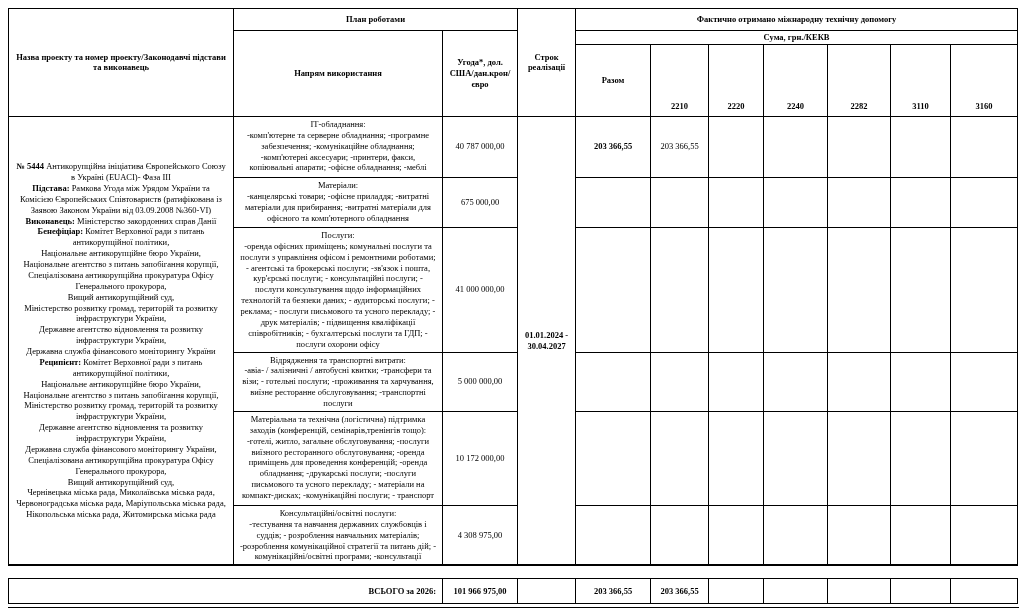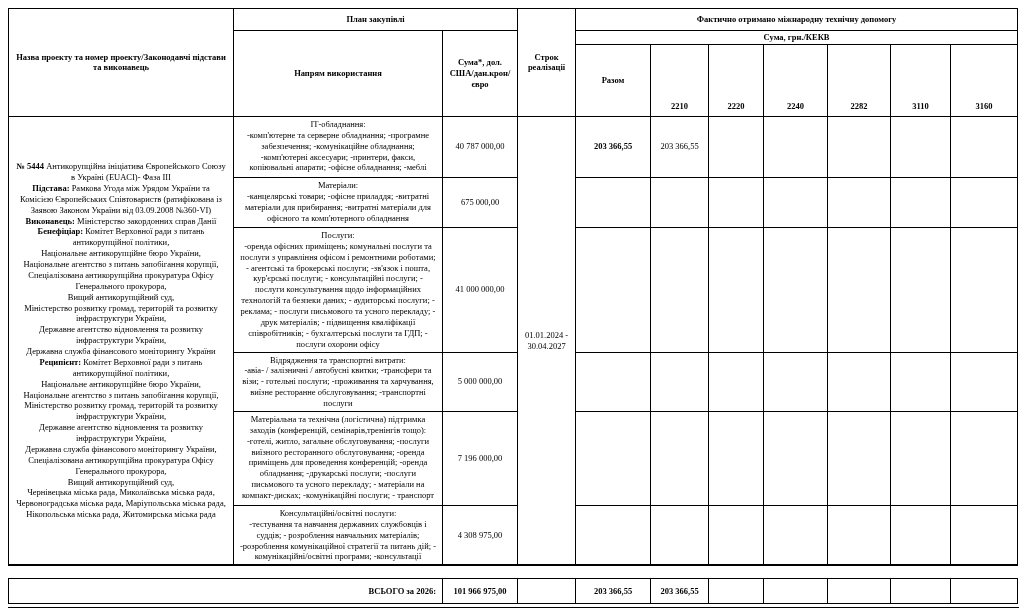--- a/index.html
+++ b/index.html
@@ -24,21 +24,21 @@
     vertical-align: middle;
     word-wrap: break-word;
   }
   .hdr { text-align: center; font-weight: bold; }
   .kekv-code { vertical-align: bottom; text-align: center; font-weight: bold; padding-bottom: 4px; }
   .project-cell { text-align: center; vertical-align: middle; padding: 2px 6px; }
   .project-cell .para { margin: 0; }
   .ptext { white-space: pre-line; }
   .dir { vertical-align: top; text-align: center; padding: 2px 4px; }
   .amt { text-align: center; vertical-align: middle; }
-  .term-cell { text-align: center; vertical-align: middle; font-weight: normal; }
+  .term-cell { text-align: center; vertical-align: middle; font-weight: bold; }
   .val { text-align: center; vertical-align: middle; }
   .val-bold { text-align: center; vertical-align: middle; font-weight: bold; }
   .tbl-mid { margin-top: 12px; }
   .label-right { text-align: right; font-weight: bold; padding-right: 6px; }
   .gray-table { margin-top: 3px; border: 2px solid #000; }
   .gray-table td { background: #d4d4d4; font-weight: bold; }
   .faint { color: #e9e9e9; }
 </style>
 </head>
 <body>
@@ -56,28 +56,28 @@
         <col style="width:55px">
         <col style="width:64px">
       <col style="width:63px">
         <col style="width:60px">
         <col style="width:67px">
     </colgroup>
 
     <tbody>
         <tr style="height:22px">
       <td class="hdr" rowspan="3">Назва проекту та номер проекту/Законодавчі підстави та виконавець</td>
-      <td class="hdr" colspan="2">План закупівлі</td>
+      <td class="hdr" colspan="2">План роботами</td>
       <td class="hdr" rowspan="3">Строк реалізації</td>
       <td class="hdr" colspan="7">Фактично отримано міжнародну технічну допомогу</td>
     </tr>
 
     <tr style="height:13px">
       <td class="hdr" rowspan="2">Напрям використання</td>
-      <td class="hdr" rowspan="2">Сума*, дол. США/дан.крон/євро</td>
+      <td class="hdr" rowspan="2">Угода*, дол. США/дан.крон/євро</td>
       <td class="hdr" colspan="7">Сума, грн./КЕКВ</td>
     </tr>
 
     <tr style="height:72px">
       <td class="hdr">Разом</td>
       <td class="kekv-code">2210</td>
       <td class="kekv-code">2220</td>
       <td class="kekv-code">2240</td>
       <td class="kekv-code">2282</td>
       <td class="kekv-code">3110</td>
@@ -167,21 +167,21 @@
       <td></td>
       <td></td>
       <td></td>
     </tr>
 
     <tr style="height:94px">
       <td class="dir">
         <div>Матеріальна та технічна (логістична) підтримка заходів (конференцій, семінарів,тренінгів тощо):</div>
         <div>-готелі, житло, загальне обслуговування; -послуги виїзного ресторанного обслуговування; -оренда приміщень для проведення конференцій; -оренда обладнання; -друкарські послуги; -послуги письмового та усного перекладу; - матеріали на компакт-дисках; -комунікаційні послуги; - транспорт</div>
       </td>
-      <td class="amt">7 196 000,00</td>
+      <td class="amt">10 172 000,00</td>
       <td></td>
       <td></td>
       <td></td>
       <td></td>
       <td></td>
       <td></td>
       <td></td>
     </tr>
 
     <tr style="height:58px">

